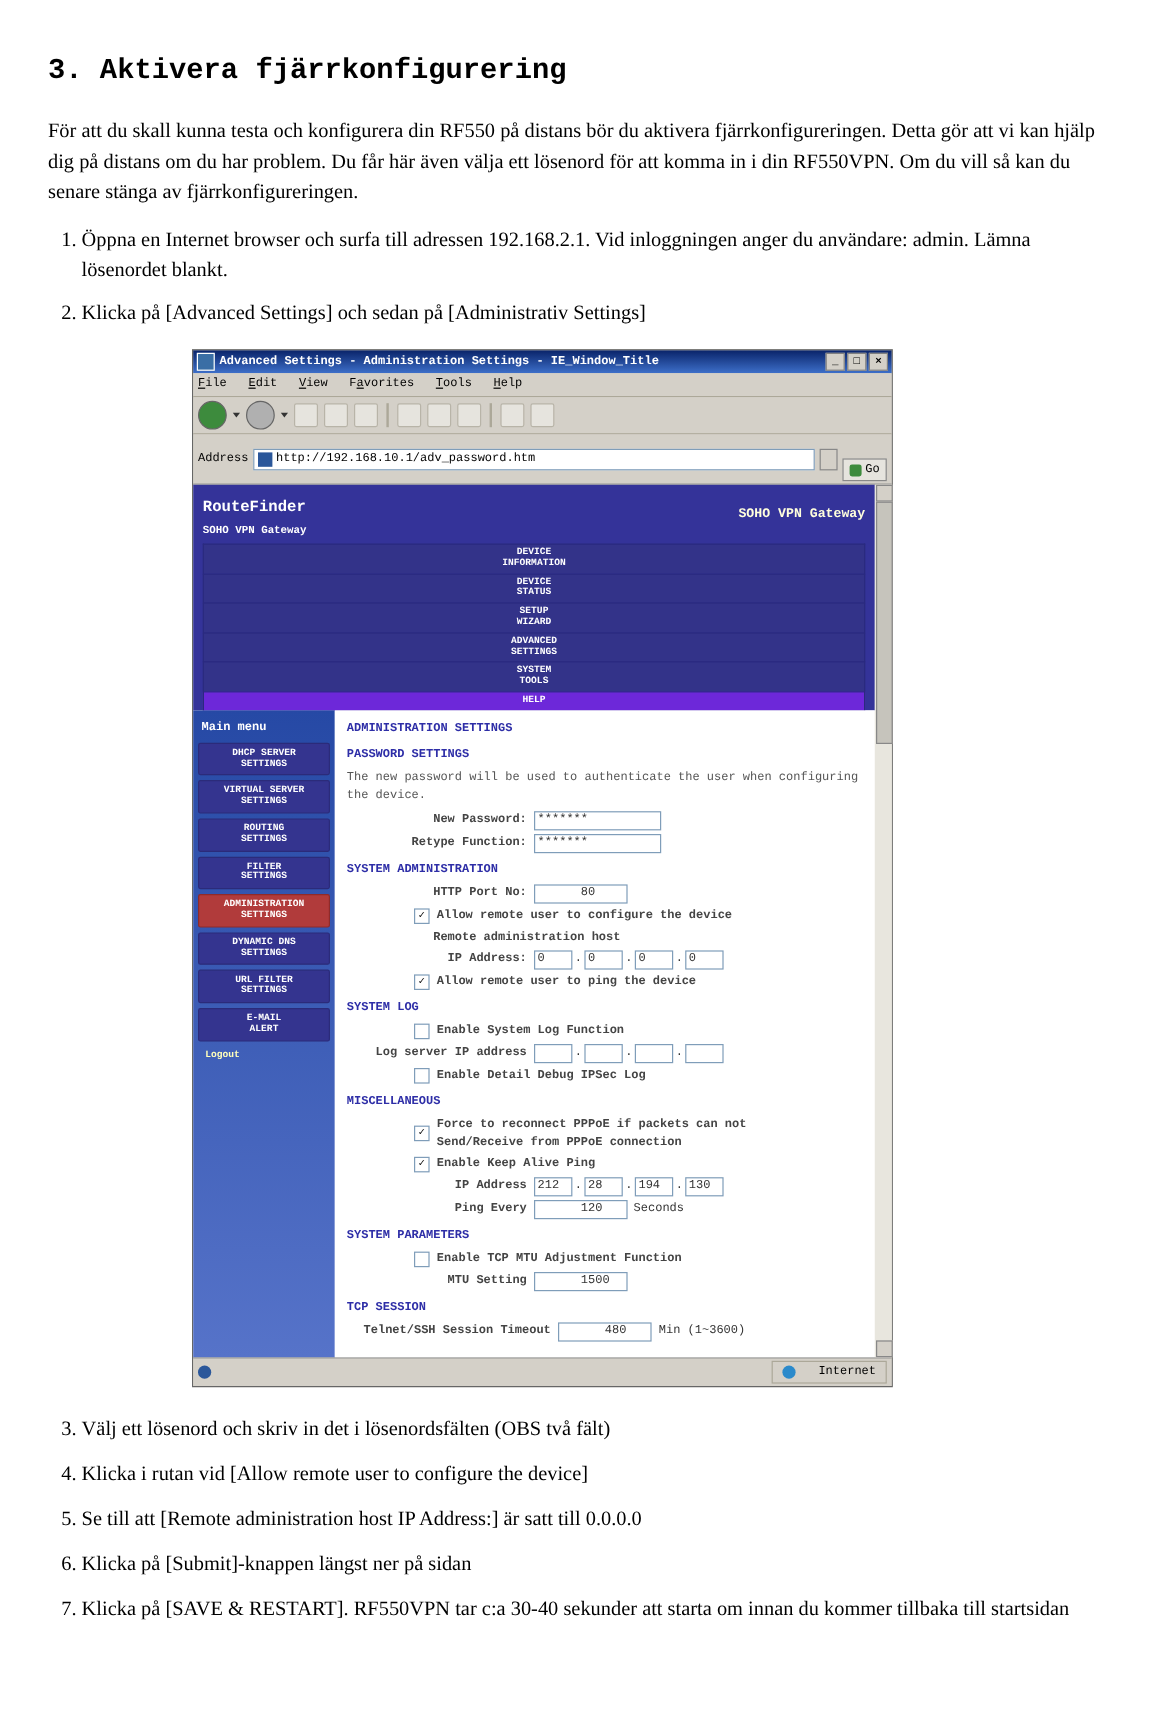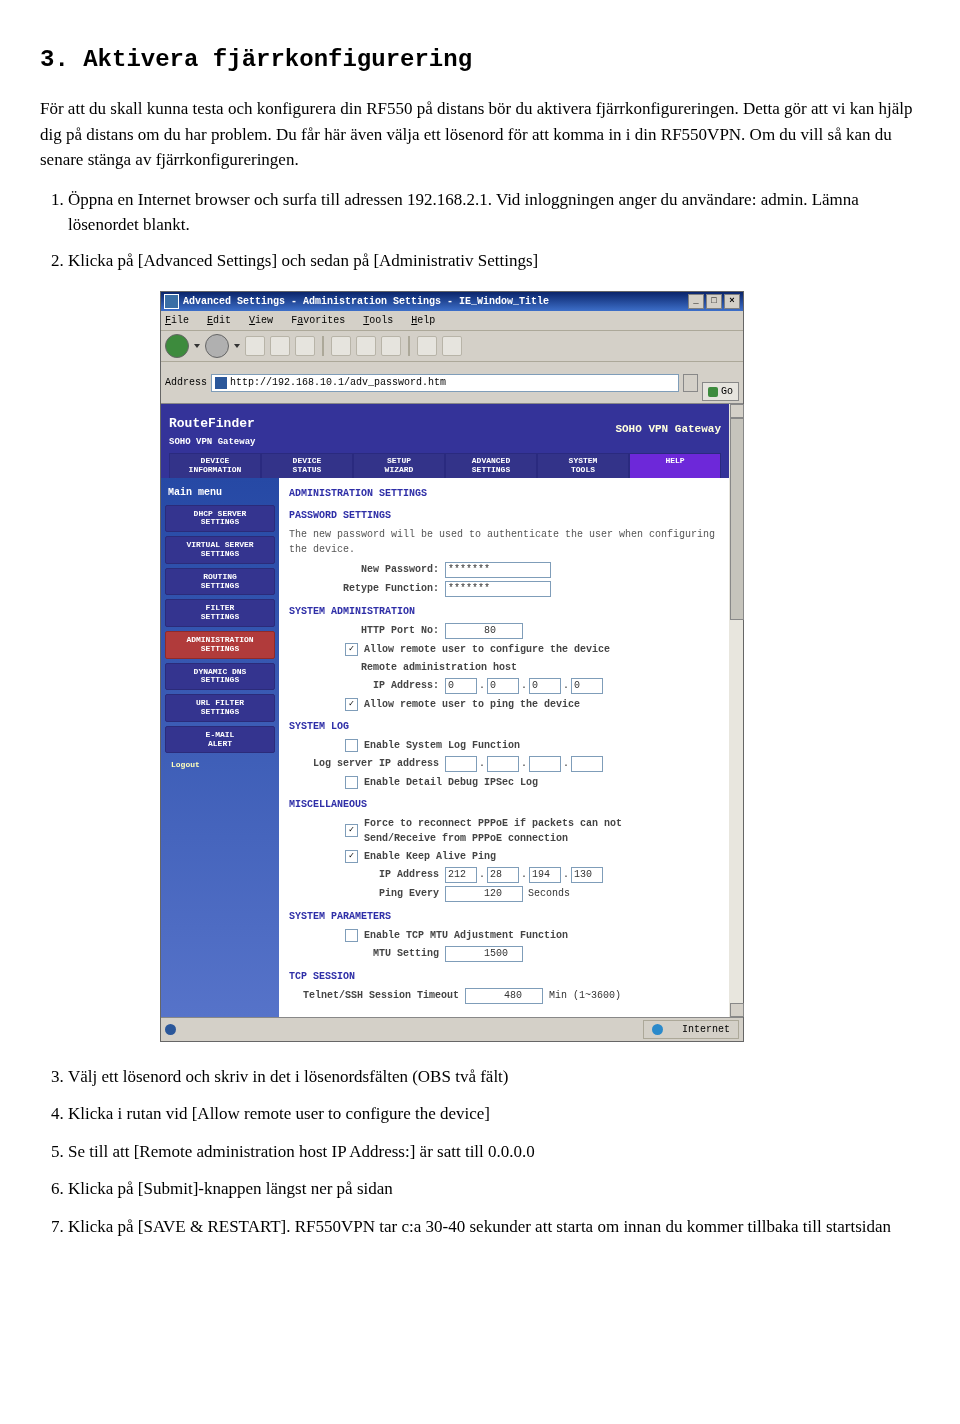--- a/index.html
+++ b/index.html
@@ -120,20 +120,21 @@
   padding:6px 8px 0 8px;
 }
 .rf-header .toprow { display:flex; align-items:center; }
 .rf-header .logo { font-weight:bold; font-size:17px; font-style:italic;}
 .rf-header .logo span { font-style:normal; font-size:13px;}
 .rf-header .soho { display:block; font-size:9px; font-weight:bold; }
 .rf-header .tagline { margin-left:auto; font-size:11px; font-weight:bold; color:#ffd; }
 .rf-nav {
   display:flex;
   margin-top:4px;
+  flex-direction:column;
 }
 .rf-nav .nbtn {
   flex:1;
   background:#333389;
   border:1px solid #2a2a7f;
   border-bottom:none;
   color:#fff;
   text-align:center;
   font-size:8px;
   font-weight:bold;

